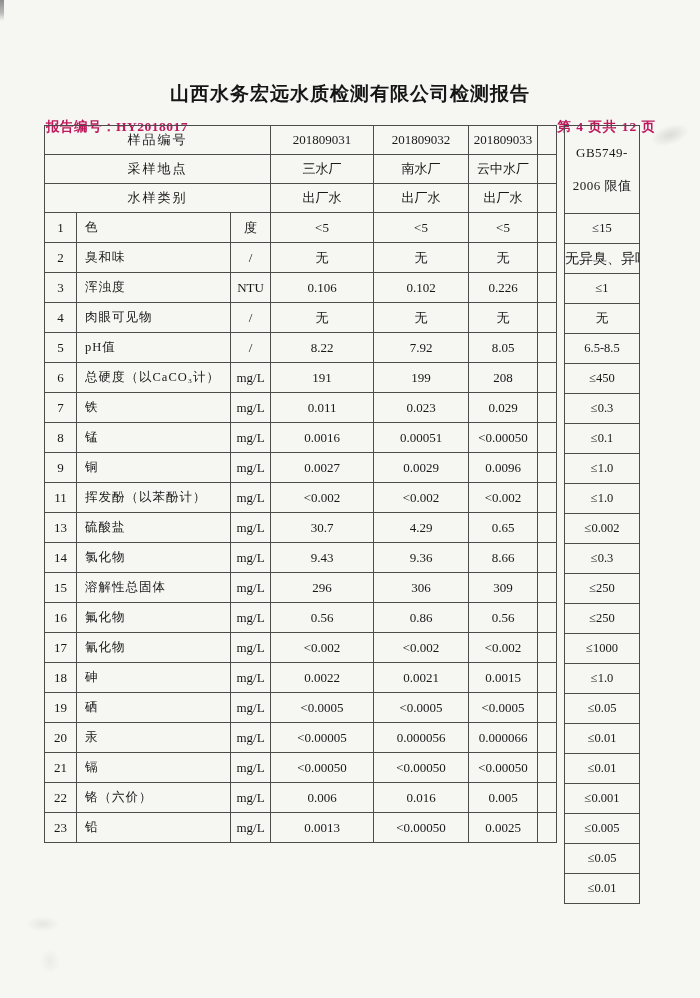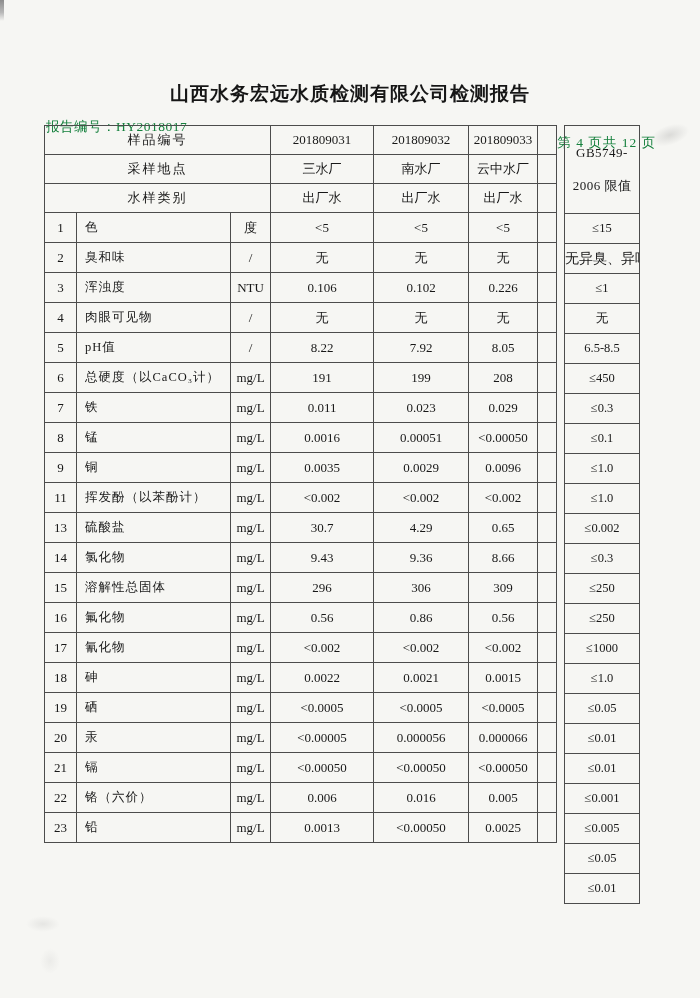--- a/index.html
+++ b/index.html
@@ -9,23 +9,23 @@
     font-family:"Liberation Serif","DejaVu Serif",serif;
     color:#1d1d1d;
   }
   .page{position:absolute;inset:0;}
   .title{
     position:absolute;top:81px;left:0;width:700px;text-align:center;
     font-family:"Liberation Sans","DejaVu Sans",sans-serif;
     font-weight:bold;font-size:19px;letter-spacing:1px;color:#161616;
   }
   .meta{position:absolute;top:118px;left:46px;right:44px;height:20px;
-    font-size:13.5px;font-weight:normal;color:#15803d;}
+    font-size:13.5px;font-weight:bold;color:#be185d;}
   .report-no{position:absolute;left:0;top:0;letter-spacing:.5px;}
-  .page-indicator{position:absolute;right:0;top:16px;letter-spacing:1px;}
+  .page-indicator{position:absolute;right:0;top:0;letter-spacing:1px;}
   .tables{position:absolute;left:44px;top:125px;display:flex;align-items:flex-start;}
   table{border-collapse:collapse;table-layout:fixed;background:transparent;}
   td{
     border:1px solid #4c4c4c;padding:0;text-align:center;vertical-align:middle;
     font-size:13px;white-space:nowrap;overflow:hidden;color:#181818;
   }
   .main-table{width:512px;}
   .main-table col.c-no{width:32px;}
   .main-table col.c-name{width:154px;}
   .main-table col.c-unit{width:40px;}
@@ -180,21 +180,21 @@
     <td>0.0016</td>
     <td>0.00051</td>
     <td>&lt;0.00050</td>
     <td></td>
   </tr>
 
   <tr class="drow">
     <td>9</td>
     <td class="name">铜</td>
     <td>mg/L</td>
-    <td>0.0035</td>
+    <td>0.0027</td>
     <td>0.0029</td>
     <td>0.0096</td>
     <td></td>
   </tr>
 
 
   <tr class="drow">
     <td>11</td>
     <td class="name">挥发酚（以苯酚计）</td>
     <td>mg/L</td>

